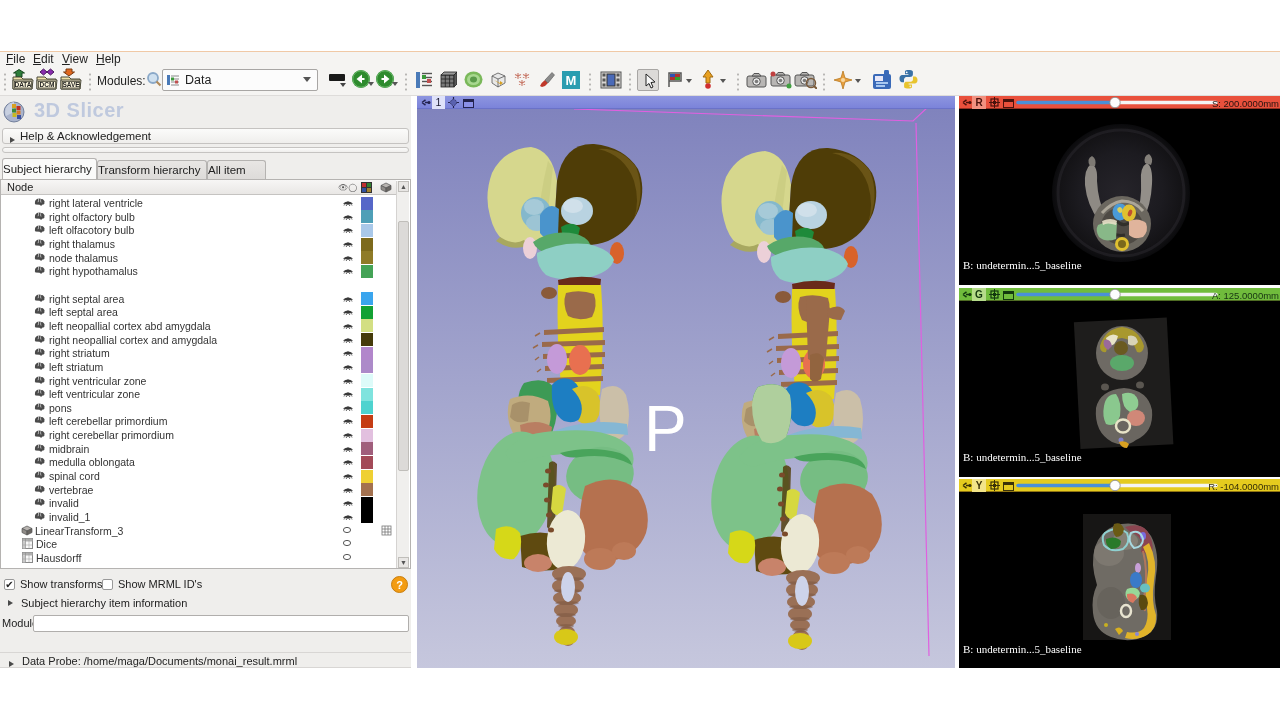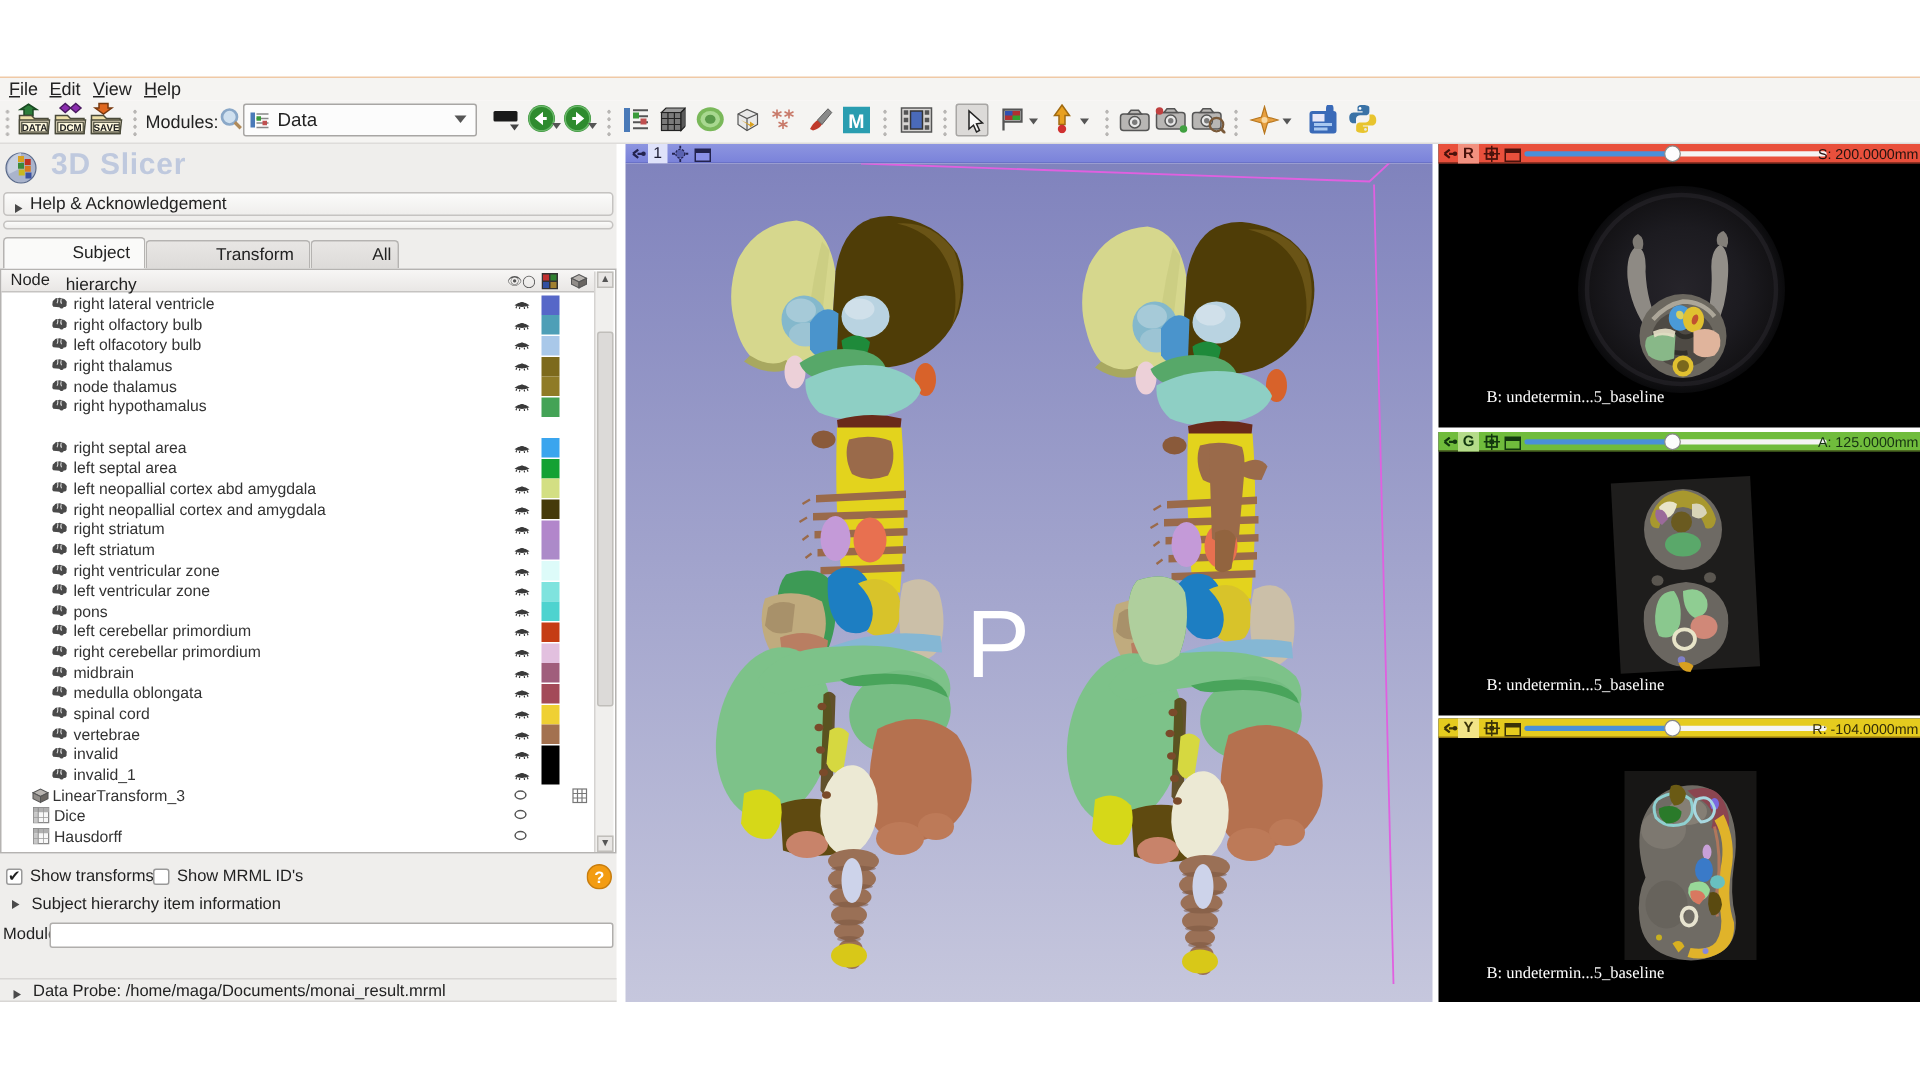--- a/index.html
+++ b/index.html
@@ -14,21 +14,21 @@
 #toolbar { position:absolute; left:0; top:67px; width:1280px; height:29px; background:#f5f4f2; border-bottom:1px solid #dedcda; }
 .ticon { position:absolute; top:3px; }
 .tsep { position:absolute; top:5px; width:4px; height:19px;
   background-image:radial-gradient(circle, #b8b6b4 1px, transparent 1.2px); background-size:4px 5px; }
 
 
 #lpanel { position:absolute; left:0; top:96px; width:411px; height:572px; background:#efeeec; }
 .cbar { position:absolute; left:2px; width:407px; background:linear-gradient(#fbfbfa,#efeeec); border:1px solid #c5c3c1; border-radius:3px; }
 .tri { display:inline-block; width:0; height:0; border-left:5px solid #4a4a4a; border-top:3.5px solid transparent; border-bottom:3.5px solid transparent; }
 #tabs { position:absolute; left:0px; top:62px; width:411px; height:21px; }
-.tab { position:absolute; bottom:0; font-size:11.5px; color:#222; text-align:center; border:1px solid #b5b3b1; border-bottom:none; border-radius:3px 3px 0 0; background:linear-gradient(#e8e6e4,#dddbd9); height:19px; line-height:19px;padding-left:36px; }
+.tab { position:absolute; bottom:0; font-size:11.5px; color:#222; border:1px solid #b5b3b1; border-bottom:none; border-radius:3px 3px 0 0; background:linear-gradient(#e8e6e4,#dddbd9); height:19px; line-height:19px; }
 .tab.active { background:#fafaf9; height:21px; line-height:21px; z-index:2; }
 #treewrap { position:absolute; left:0; top:83px; width:411px; height:390px; background:#fff; border:1px solid #b5b3b1; }
 #thead { position:absolute; left:0; top:0; width:395px; height:15px; background:linear-gradient(#f7f6f5,#e9e7e5); border-bottom:1px solid #c5c3c1; font-size:11px; color:#222; }
 .trow { position:absolute; left:0; width:392px; height:14px; font-size:10.5px; color:#333; }
 .bicon { position:absolute; left:33px; top:2px; }
 .bicon2 { position:absolute; top:1px; }
 .tname { position:absolute; left:48px; top:1px; white-space:nowrap; }
 .teye { position:absolute; left:341px; top:3px; }
 .tcol { position:absolute; left:360px; top:0.5px; width:12px; height:13px; }
 #vscroll { position:absolute; right:1px; top:1px; width:13px; height:387px; background:#f0efed; border-left:1px solid #d5d3d1; }
@@ -39,21 +39,21 @@
 .smalltext { font-size:11px; color:#222; position:absolute; line-height:13px; }
 
 
 #view3d { position:absolute; left:417px; top:96px; width:538px; height:572px; }
 #v3dhead { position:absolute; left:0; top:0; width:538px; height:13px; background:linear-gradient(#8d95e0,#7b83da); border-bottom:1px solid #6a72c8; }
 #v3dbody { position:absolute; left:0; top:13px; width:538px; height:559px; background:linear-gradient(#8083bd,#c6c7dd); }
 
 
 .sview { position:absolute; left:959px; width:321px; background:#000; }
 .shead { position:absolute; left:0; top:0; width:321px; height:13px; }
-.slabel { position:absolute; font-size:11px; color:#fff; font-family:"Liberation Serif",serif;margin-left:28px; }
+.slabel { position:absolute; font-size:11px; color:#fff; font-family:"Liberation Serif",serif; }
 .smm { position:absolute; right:1px; top:1.5px; font-size:9.5px; color:#26130f; }
 .schip { position:absolute; left:13px; top:0; width:14px; height:13px; font-size:10px; font-weight:bold; color:#222; text-align:center; line-height:13px; }
 </style></head>
 <body>
 <div id="app">
 <div id="topline"></div>
 <div id="menubar">
   <span style="left:6px"><u>F</u>ile</span>
   <span style="left:33px"><u>E</u>dit</span>
   <span style="left:62px"><u>V</u>iew</span>
@@ -306,21 +306,21 @@
             <rect x="14" y="15" width="4" height="4" fill="#3a50a0"></rect>
           </g>
         </svg>
       </div>
   <div class="abs" style="left:34px;top:3px;font-size:20px;color:#bfc9de;font-weight:bold;letter-spacing:0.5px">3D Slicer</div>
   <div class="cbar" style="top:32px;height:16px"><span class="tri" style="margin:4px 0 0 7px"></span><span style="position:absolute;left:17px;top:1px;font-size:11.5px;color:#222">Help &amp; Acknowledgement</span></div>
   <div class="cbar" style="top:51px;height:6px"></div>
   <div id="tabs">
     <div class="tab active" style="left:2px;width:95px">Subject hierarchy</div>
     <div class="tab" style="left:97px;width:110px">Transform hierarchy</div>
-    <div class="tab" style="left:207px;width:59px">All node</div>
+    <div class="tab" style="left:207px;width:59px">All item</div>
   </div>
   <div id="treewrap">
     <div id="thead">
           <span style="position:absolute;left:6px;top:1px">Node</span>
       <span style="position:absolute;left:337px;top:3px;font-size:8px;color:#555">👁◯</span>
       <span style="position:absolute;left:360px;top:2px">
             <svg width="11" height="11">
               <rect width="11" height="11" fill="#333"></rect>
               <rect x="1" y="1" width="4" height="4" fill="#c03030"></rect>
               <rect x="6" y="1" width="4" height="4" fill="#308030"></rect>

